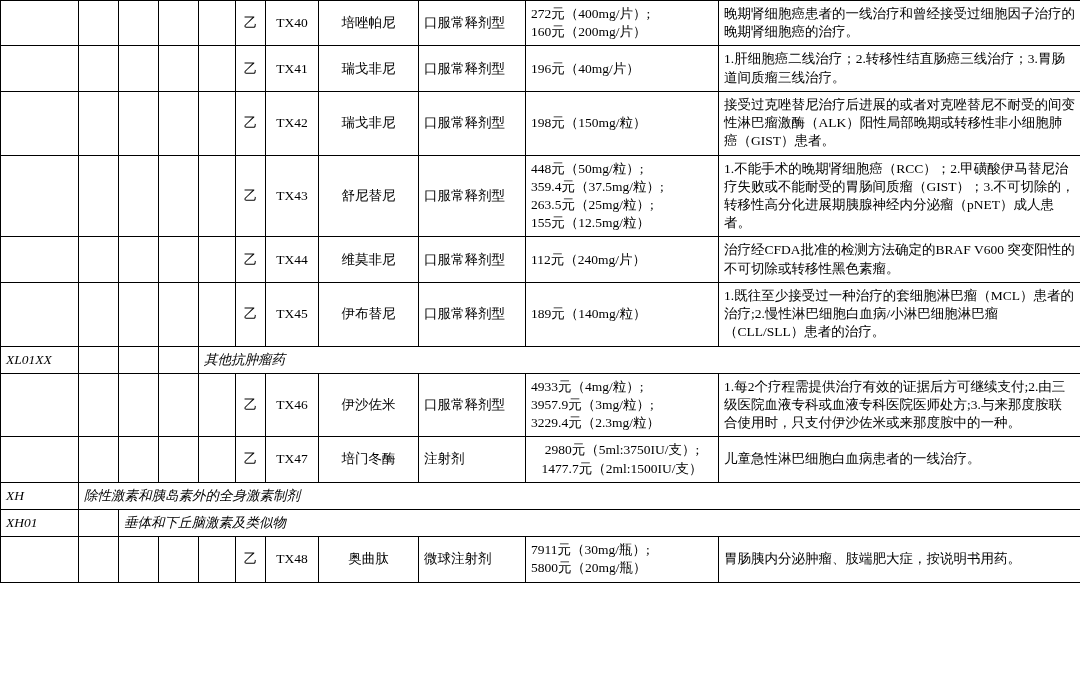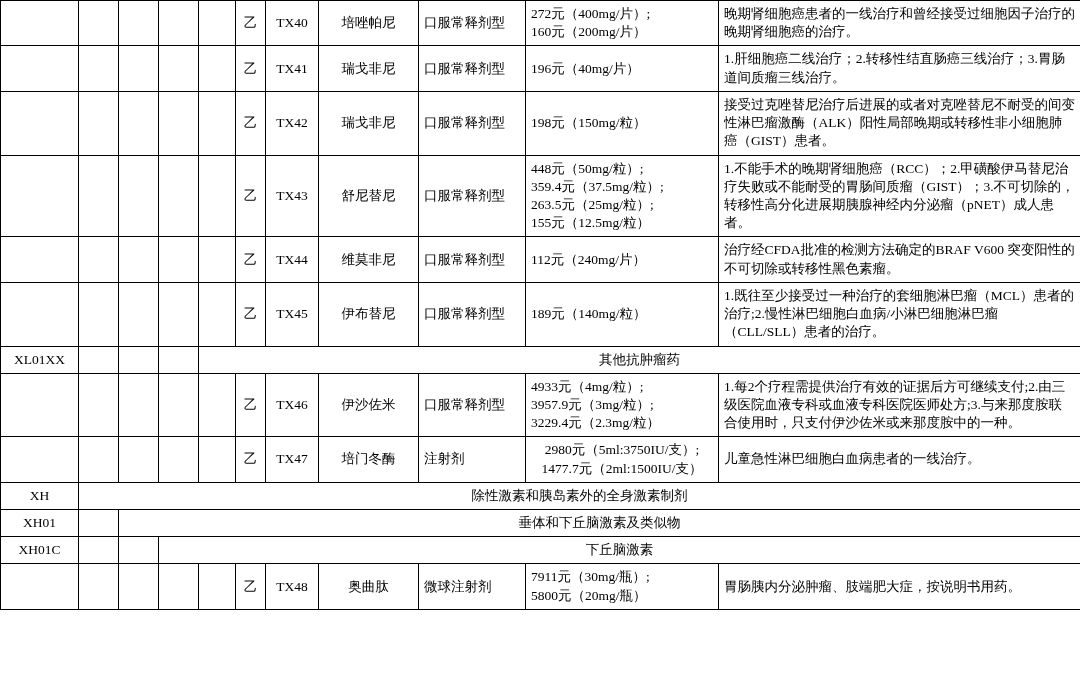--- a/index.html
+++ b/index.html
@@ -33,21 +33,21 @@
   col.c1 { width: 40px; }
   col.c2 { width: 40px; }
   col.c3 { width: 40px; }
   col.c4 { width: 37px; }
   col.c5 { width: 30px; }
   col.c6 { width: 53px; }
   col.c7 { width: 100px; }
   col.c8 { width: 107px; }
   col.c9 { width: 193px; }
   col.c10 { width: 362px; }
-  .cat-label { text-align: center; padding-left: 6px; }
+  .cat-label { text-align: left; padding-left: 6px; font-style: italic; }
   .price-cell { text-align: left; }
   .indication-cell { text-align: left; border-radius: 6px; }
   .name-cell { text-align: center; }
   .form-cell { }
   .code-cell { text-align: center; }
   .class-cell { text-align: center; }
 </style>
 </head>
 <body>
 
@@ -198,26 +198,20 @@
       <td class="cat-label">XH</td>
       <td colspan="10" class="cat-label">除性激素和胰岛素外的全身激素制剂</td>
     </tr>
 
     <tr>
       <td class="cat-label">XH01</td>
       <td></td>
       <td colspan="9" class="cat-label">垂体和下丘脑激素及类似物</td>
     </tr>
 
-    <tr>
-      <td class="cat-label">XH01C</td>
-      <td></td>
-      <td></td>
-      <td colspan="8" class="cat-label">下丘脑激素</td>
-    </tr>
 
 
     <tr>
       <td></td>
       <td></td>
       <td></td>
       <td></td>
       <td></td>
       <td class="class-cell">乙</td>
       <td class="code-cell">TX48</td>

